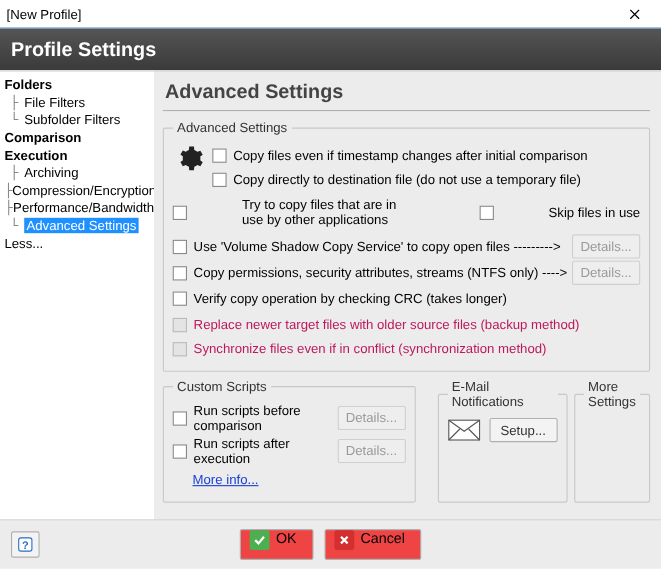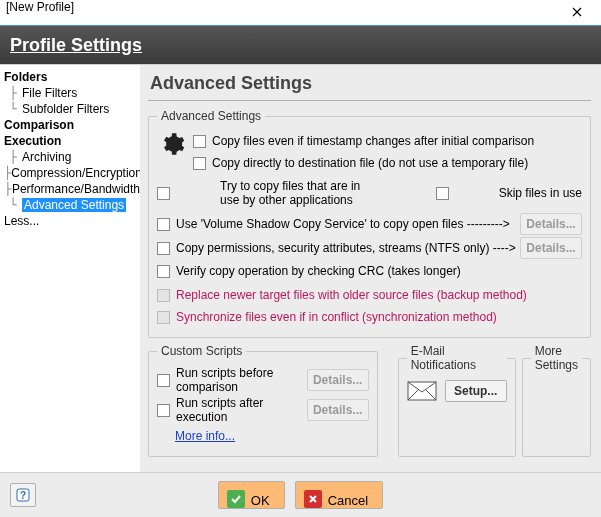--- a/index.html
+++ b/index.html
@@ -11,38 +11,37 @@
     width: 601px;
     height: 517px;
     overflow: hidden;
     color: #000;
   }
   .titlebar {
     height: 26px;
     background: #fff;
     border-bottom: 1px solid #4a90d0;
     display: flex;
-    align-items: flex-start;
+    align-items: center;
     padding: 0 4px 0 6px;
   }
   .titlebar-text { flex: 1; color: #000; font-size: 12px; }
   .titlebar-close {
     width: 40px; height: 24px; display:flex; align-items:center; justify-content:center;
     cursor: default;
   }
   .titlebar-close svg { width:10px; height:10px; }
   .header-bar {
     height: 38px;
     background: linear-gradient(#555, #3a3a3a);
     display: flex; align-items: center;
     padding-left: 10px;
     color: #fff;
     font-size: 18px;
     font-weight: bold;
-    text-decoration: underline;
   }
   .main {
     display: flex;
     height: 408px;
     background: #ececec;
   }
   .sidebar {
     width: 140px;
     background: #fff;
     border-top: 1px solid #d0d0d0;
@@ -77,42 +76,41 @@
   .chk {
     width:13px; height:13px; border:1px solid #888; background:#fff; margin-right:6px; flex-shrink:0;
   }
   .chk.disabled { background:#e4e4e4; border-color:#bbb; }
   .disabled-text { color:#be185d; }
   .gear { width:26px; height:26px; margin:2px 8px 0 2px; flex-shrink:0; }
   .details-btn, .setup-btn, .more-btn {
     height:22px; padding:0 0; background:#f3f3f3; border:1px solid #b0b0b0;
     border-radius:2px; font-size:12px; color:#333; display:inline-flex; align-items:center; justify-content:center;
     min-width:62px;
-    font-weight:bold;
   }
   .details-btn.disabled { color:#9a9a9a; border-color:#cfcfcf; background:#eee;}
   .link { color:#1a3fd9; text-decoration: underline; cursor:pointer; }
   .two-col { display:flex; gap:20px; }
   .two-col fieldset { flex:1; }
   .email-ic { margin-right:8px; }
   .footer {
     height: 45px;
     background: #ececec;
     border-top: 1px solid #d0d0d0;
     display:flex; align-items:center;
     padding: 0 10px;
   }
   .help-btn {
     width:26px; height:24px; border:1px solid #b0b0b0; border-radius:2px; background:#f3f3f3;
     display:flex; align-items:center; justify-content:center; margin-right:auto;
   }
   .footer-center { flex:1; display:flex; justify-content:center; gap:10px; }
   .ok-btn, .cancel-btn {
-    height:28px; padding:0 14px 0 8px; background:#fdba74; border:1px solid #b0b0b0;
-    border-radius:2px; font-size:13px; display:inline-flex; align-items:flex-end; gap:6px;
+    height:28px; padding:0 14px 0 8px; background:#ef4444; border:1px solid #b0b0b0;
+    border-radius:2px; font-size:13px; display:inline-flex; align-items:flex-start; gap:6px;
   }
   .ic-box { width:18px; height:18px; border-radius:2px; display:flex; align-items:center; justify-content:center; }
   .ic-green { background:#4caf50; }
   .ic-red { background:#d32f2f; }
   .fs-adv { position:relative; }
 </style>
 </head>
 <body>
 
 <div class="titlebar">

